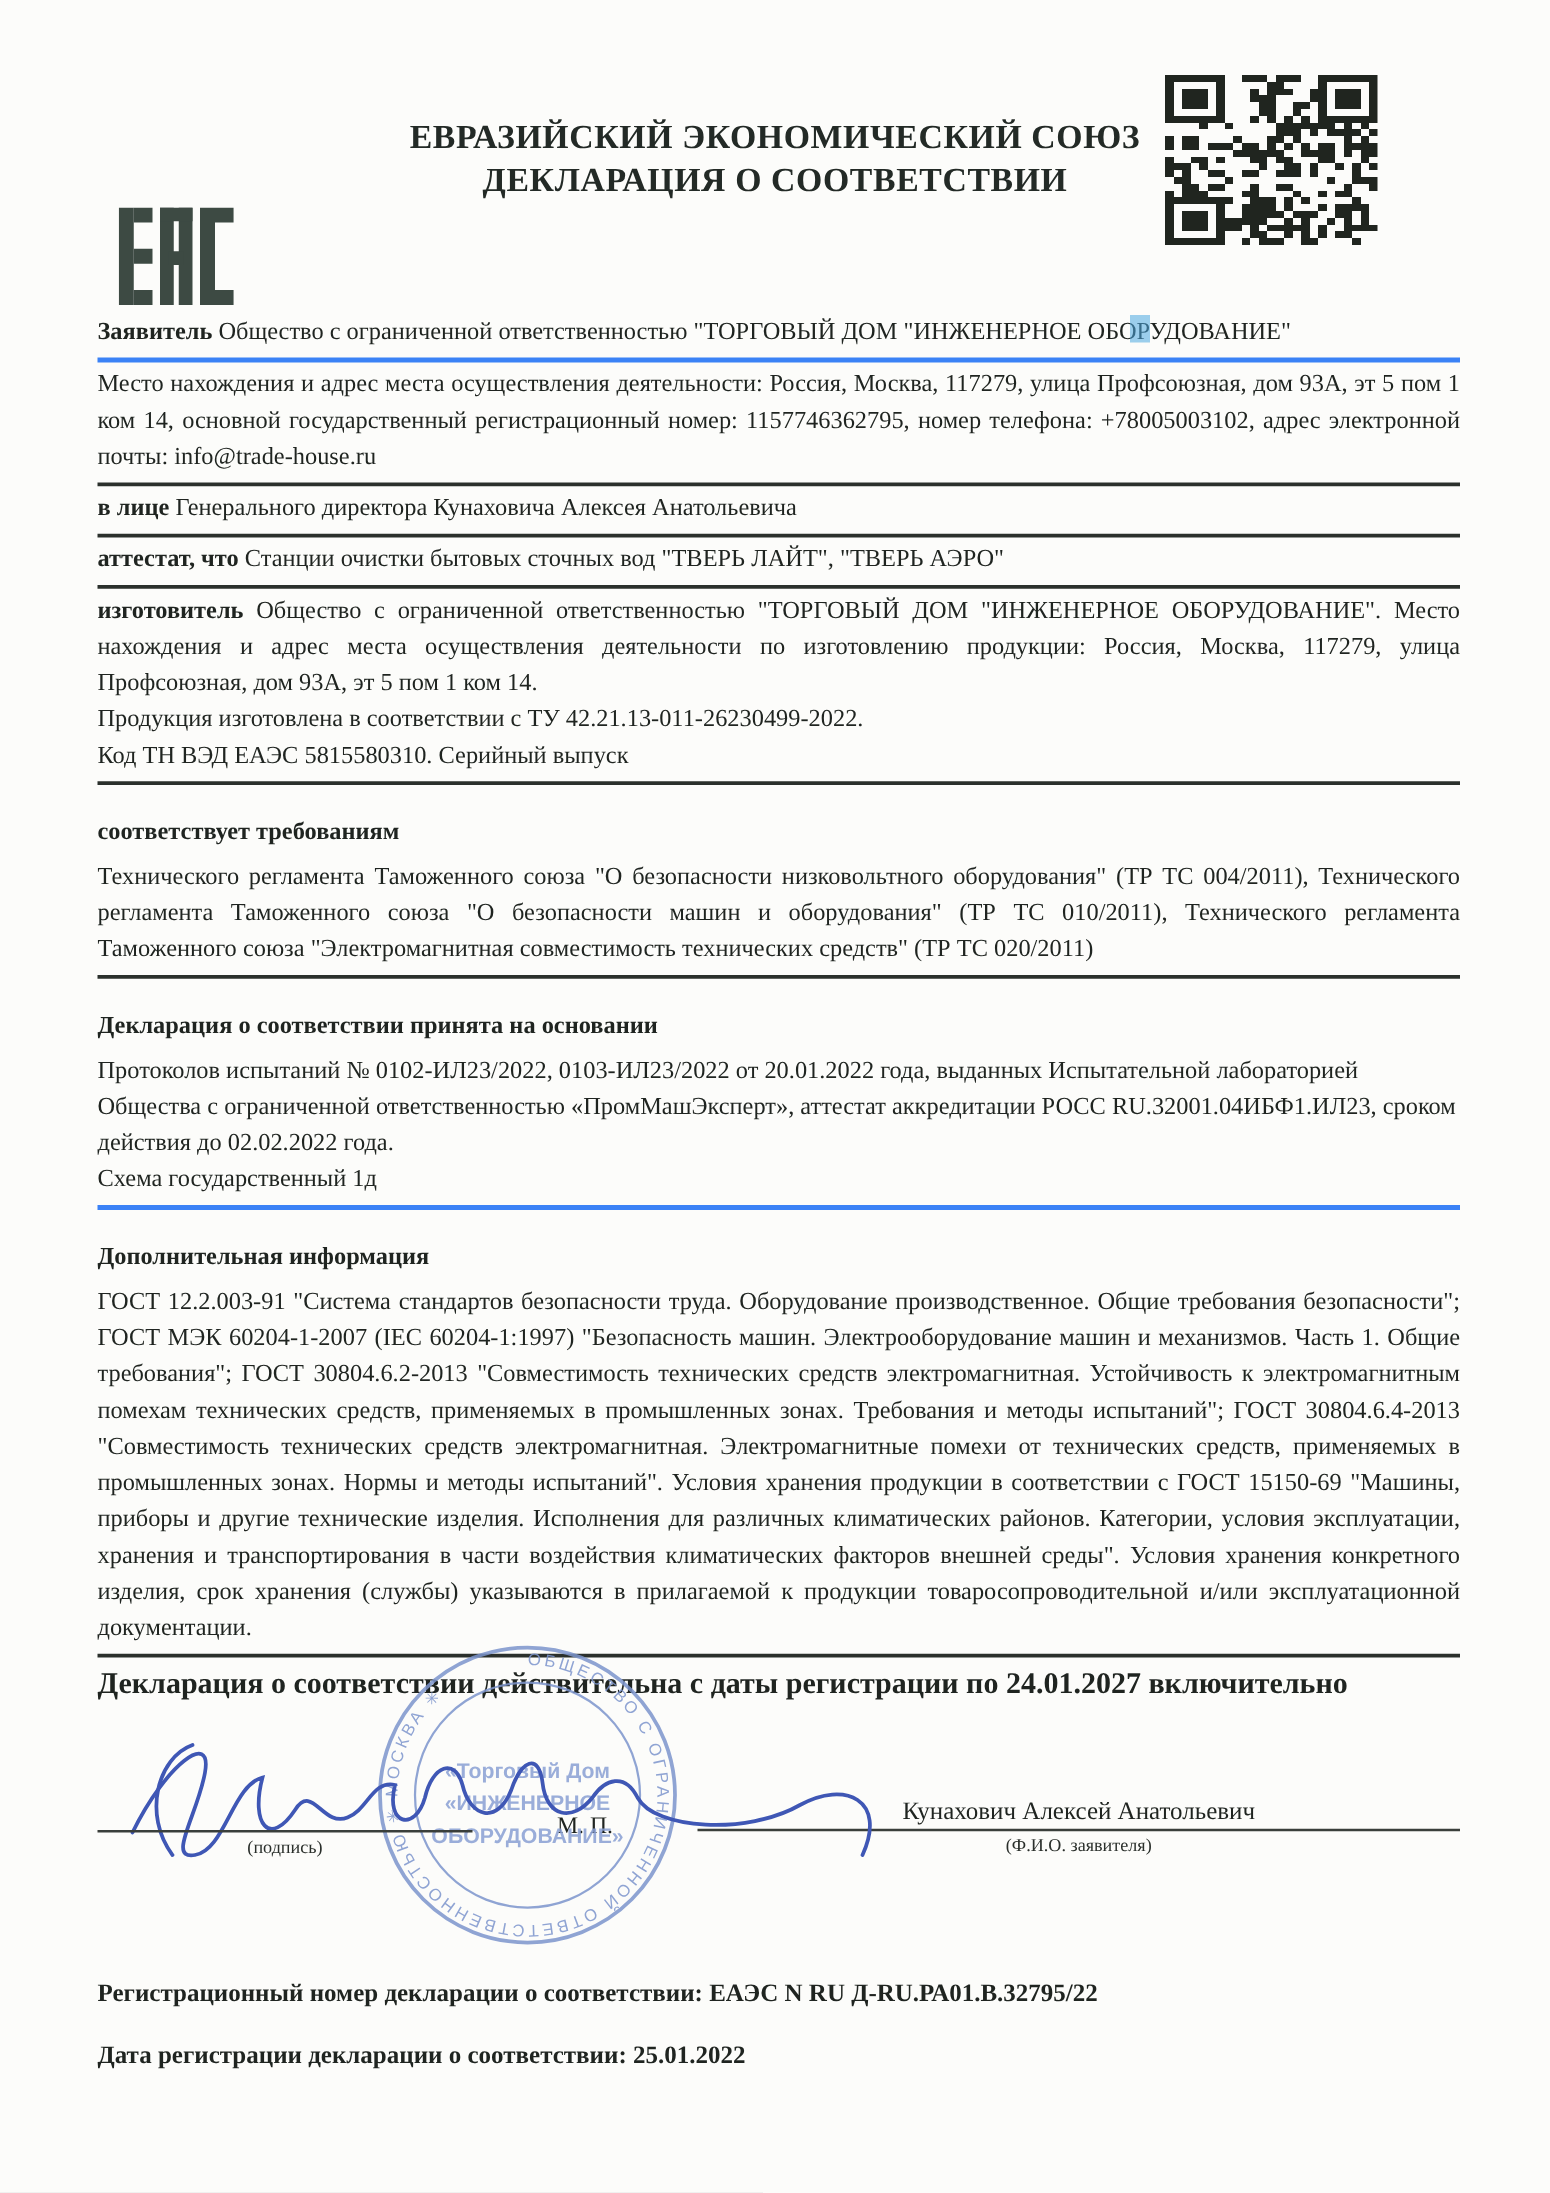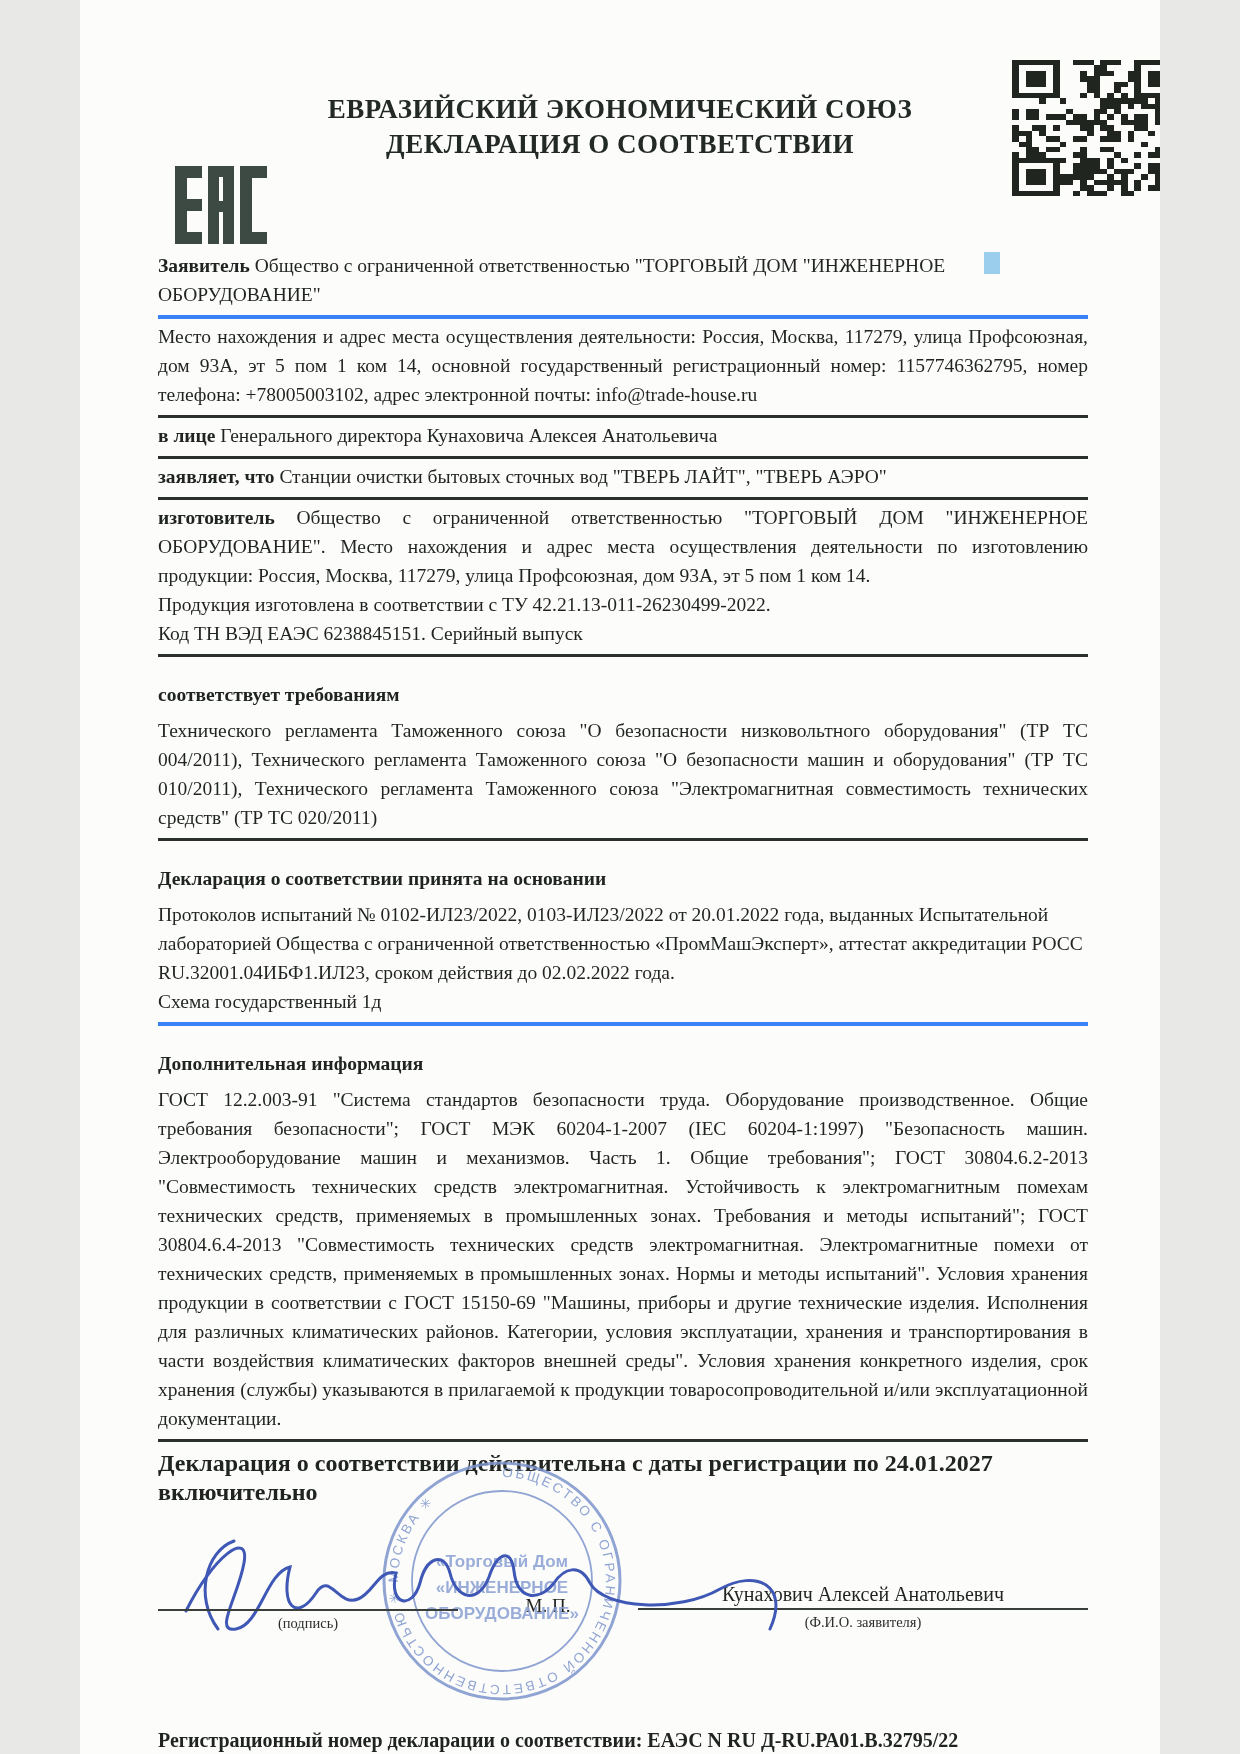--- a/index.html
+++ b/index.html
@@ -1,17 +1,17 @@
 <!DOCTYPE html>
 <html><head>
 <meta charset="utf-8">
 <style>
   html,body { margin:0; padding:0; background:#e8e8e6; }
   .page {
-    position:relative; width:1080px; height:1754px; margin:0 auto;
+    position:relative; width:1240px; height:1754px; margin:0 auto;
     background:#fcfcfa; color:#1f2420; overflow:hidden;
     font-family:"Liberation Serif","DejaVu Serif",serif;
   }
   .header { padding-top:92px; text-align:center; }
   .header .h-line {
     font-size:27px; font-weight:bold; line-height:35px; letter-spacing:.5px;
     color:#232a26;
   }
   .eac-logo { position:absolute; left:95px; top:166px; }
   .qr { position:absolute; left:932px; top:60px; }
@@ -387,25 +387,25 @@
   <div class="scan-artifact"></div>
 
   <div class="content">
 
     <p class="block nj u2"><span class="lead">Заявитель</span> <span>Общество с ограниченной ответственностью "ТОРГОВЫЙ ДОМ "ИНЖЕНЕРНОЕ ОБОРУДОВАНИЕ"</span></p>
 
     <p class="block u3"><span>Место нахождения и адрес места осуществления деятельности: Россия, Москва, 117279, улица Профсоюзная, дом 93А, эт 5 пом 1 ком 14, основной государственный регистрационный номер: 1157746362795, номер телефона: +78005003102, адрес электронной почты: info@trade-house.ru</span></p>
 
     <p class="block nj u3"><span class="lead">в лице</span> <span>Генерального директора Кунаховича Алексея Анатольевича</span></p>
 
-    <p class="block nj u3"><span class="lead">заявляет, что</span> <span>Станции очистки бытовых сточных вод "ТВЕРЬ ЛАЙТ", "ТВЕРЬ АЭРО"</span></p>
+    <p class="block nj u3"><span class="lead">аттестат, что</span> <span>Станции очистки бытовых сточных вод "ТВЕРЬ ЛАЙТ", "ТВЕРЬ АЭРО"</span></p>
 
     <p class="block" style="padding-bottom:0;"><span class="lead">изготовитель</span> <span>Общество с ограниченной ответственностью "ТОРГОВЫЙ ДОМ "ИНЖЕНЕРНОЕ ОБОРУДОВАНИЕ". Место нахождения и адрес места осуществления деятельности по изготовлению продукции: Россия, Москва, 117279, улица Профсоюзная, дом 93А, эт 5 пом 1 ком 14.</span></p>
     <p class="block nj" style="padding-top:0;padding-bottom:0;">Продукция изготовлена в соответствии с ТУ 42.21.13-011-26230499-2022.</p>
-    <p class="block nj u3" style="padding-top:0;">Код ТН ВЭД ЕАЭС 6238845151. Серийный выпуск</p>
+    <p class="block nj u3" style="padding-top:0;">Код ТН ВЭД ЕАЭС 5815580310. Серийный выпуск</p>
 
     <p class="block sect">соответствует требованиям</p>
     <p class="block u3">Технического регламента Таможенного союза "О безопасности низковольтного оборудования" (ТР ТС 004/2011), Технического регламента Таможенного союза "О безопасности машин и оборудования" (ТР ТС 010/2011), Технического регламента Таможенного союза "Электромагнитная совместимость технических средств" (ТР ТС 020/2011)</p>
 
     <p class="block sect">Декларация о соответствии принята на основании</p>
     <p class="block nj" style="padding-bottom:0;">Протоколов испытаний № 0102-ИЛ23/2022, 0103-ИЛ23/2022 от 20.01.2022 года, выданных Испытательной лабораторией Общества с ограниченной ответственностью «ПромМашЭксперт», аттестат аккредитации РОСС RU.32001.04ИБФ1.ИЛ23, сроком действия до 02.02.2022 года.</p>
     <p class="block nj u2" style="padding-top:0;">Схема государственный 1д</p>
 
     <p class="block sect">Дополнительная информация</p>
     <p class="block u3">ГОСТ 12.2.003-91 "Система стандартов безопасности труда. Оборудование производственное. Общие требования безопасности"; ГОСТ МЭК 60204-1-2007 (IEC 60204-1:1997) "Безопасность машин. Электрооборудование машин и механизмов. Часть 1. Общие требования"; ГОСТ 30804.6.2-2013 "Совместимость технических средств электромагнитная. Устойчивость к электромагнитным помехам технических средств, применяемых в промышленных зонах. Требования и методы испытаний"; ГОСТ 30804.6.4-2013 "Совместимость технических средств электромагнитная. Электромагнитные помехи от технических средств, применяемых в промышленных зонах. Нормы и методы испытаний". Условия хранения продукции в соответствии с ГОСТ 15150-69 "Машины, приборы и другие технические изделия. Исполнения для различных климатических районов. Категории, условия эксплуатации, хранения и транспортирования в части воздействия климатических факторов внешней среды". Условия хранения конкретного изделия, срок хранения (службы) указываются в прилагаемой к продукции товаросопроводительной и/или эксплуатационной документации.</p>

